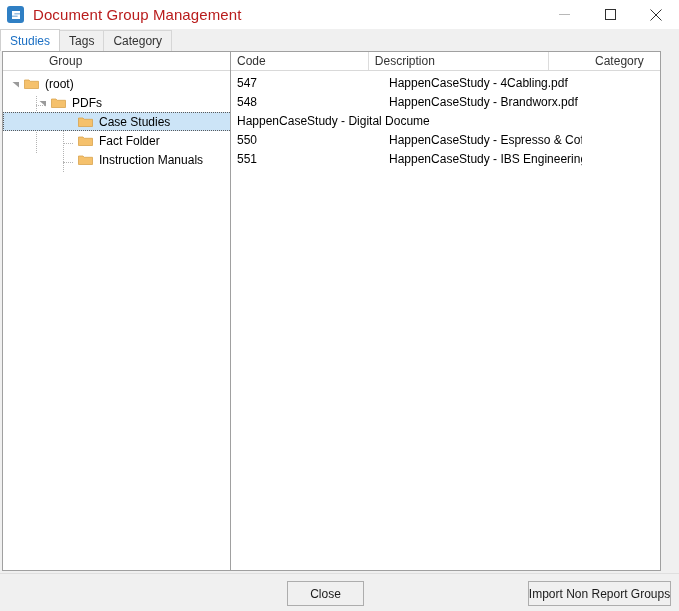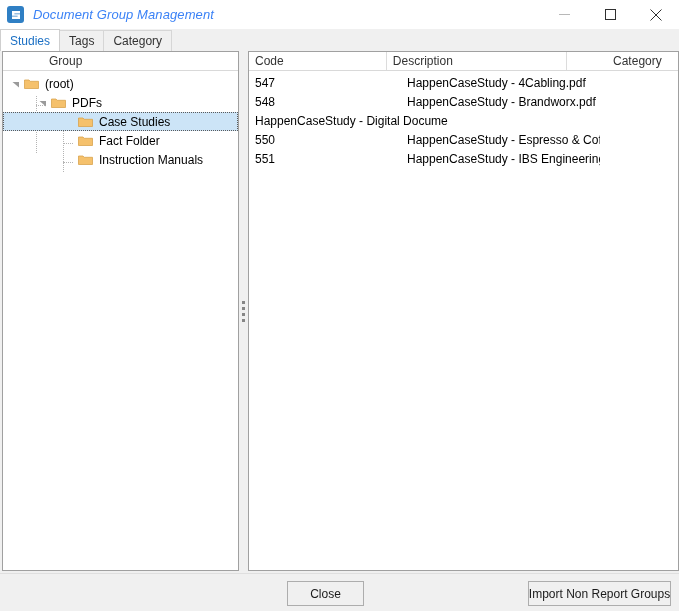--- a/index.html
+++ b/index.html
@@ -41,25 +41,24 @@
     margin-right: 9px;
     border-radius: 3px;
     background: #2f7fc4;
     display: flex;
     align-items: center;
     justify-content: center;
     flex: none;
   }
   .app-icon svg { display: block; }
   .title-text {
-    font-size: 13px;
-    color: #3b82f6;
+    font-size: 15px;
+    color: #b91c1c;
     letter-spacing: 0.1px;
     white-space: nowrap;
-    font-style: italic;
   }
   .win-controls {
     position: absolute;
     right: 0; top: 0;
     height: 29px;
     display: flex;
   }
   .win-btn {
     width: 46px;
     height: 29px;
@@ -105,21 +104,21 @@
 
   
   .pane {
     position: absolute;
     background: #ffffff;
     border: 1px solid #a0a0a0;
     box-sizing: border-box;
     overflow: hidden;
   }
   .left-pane  { left: 2px;   top: 51px; width: 237px; height: 520px; }
-  .right-pane { left: 248px; top: 51px; width: 431px; height: 520px; }
+  .right-pane { left: 230px; top: 51px; width: 431px; height: 520px; }
 
   .col-header {
     height: 19px;
     background: #ffffff;
     border-bottom: 1px solid #d9d9d9;
     display: flex;
     box-sizing: border-box;
   }
   .col-cell {
     display: flex;

